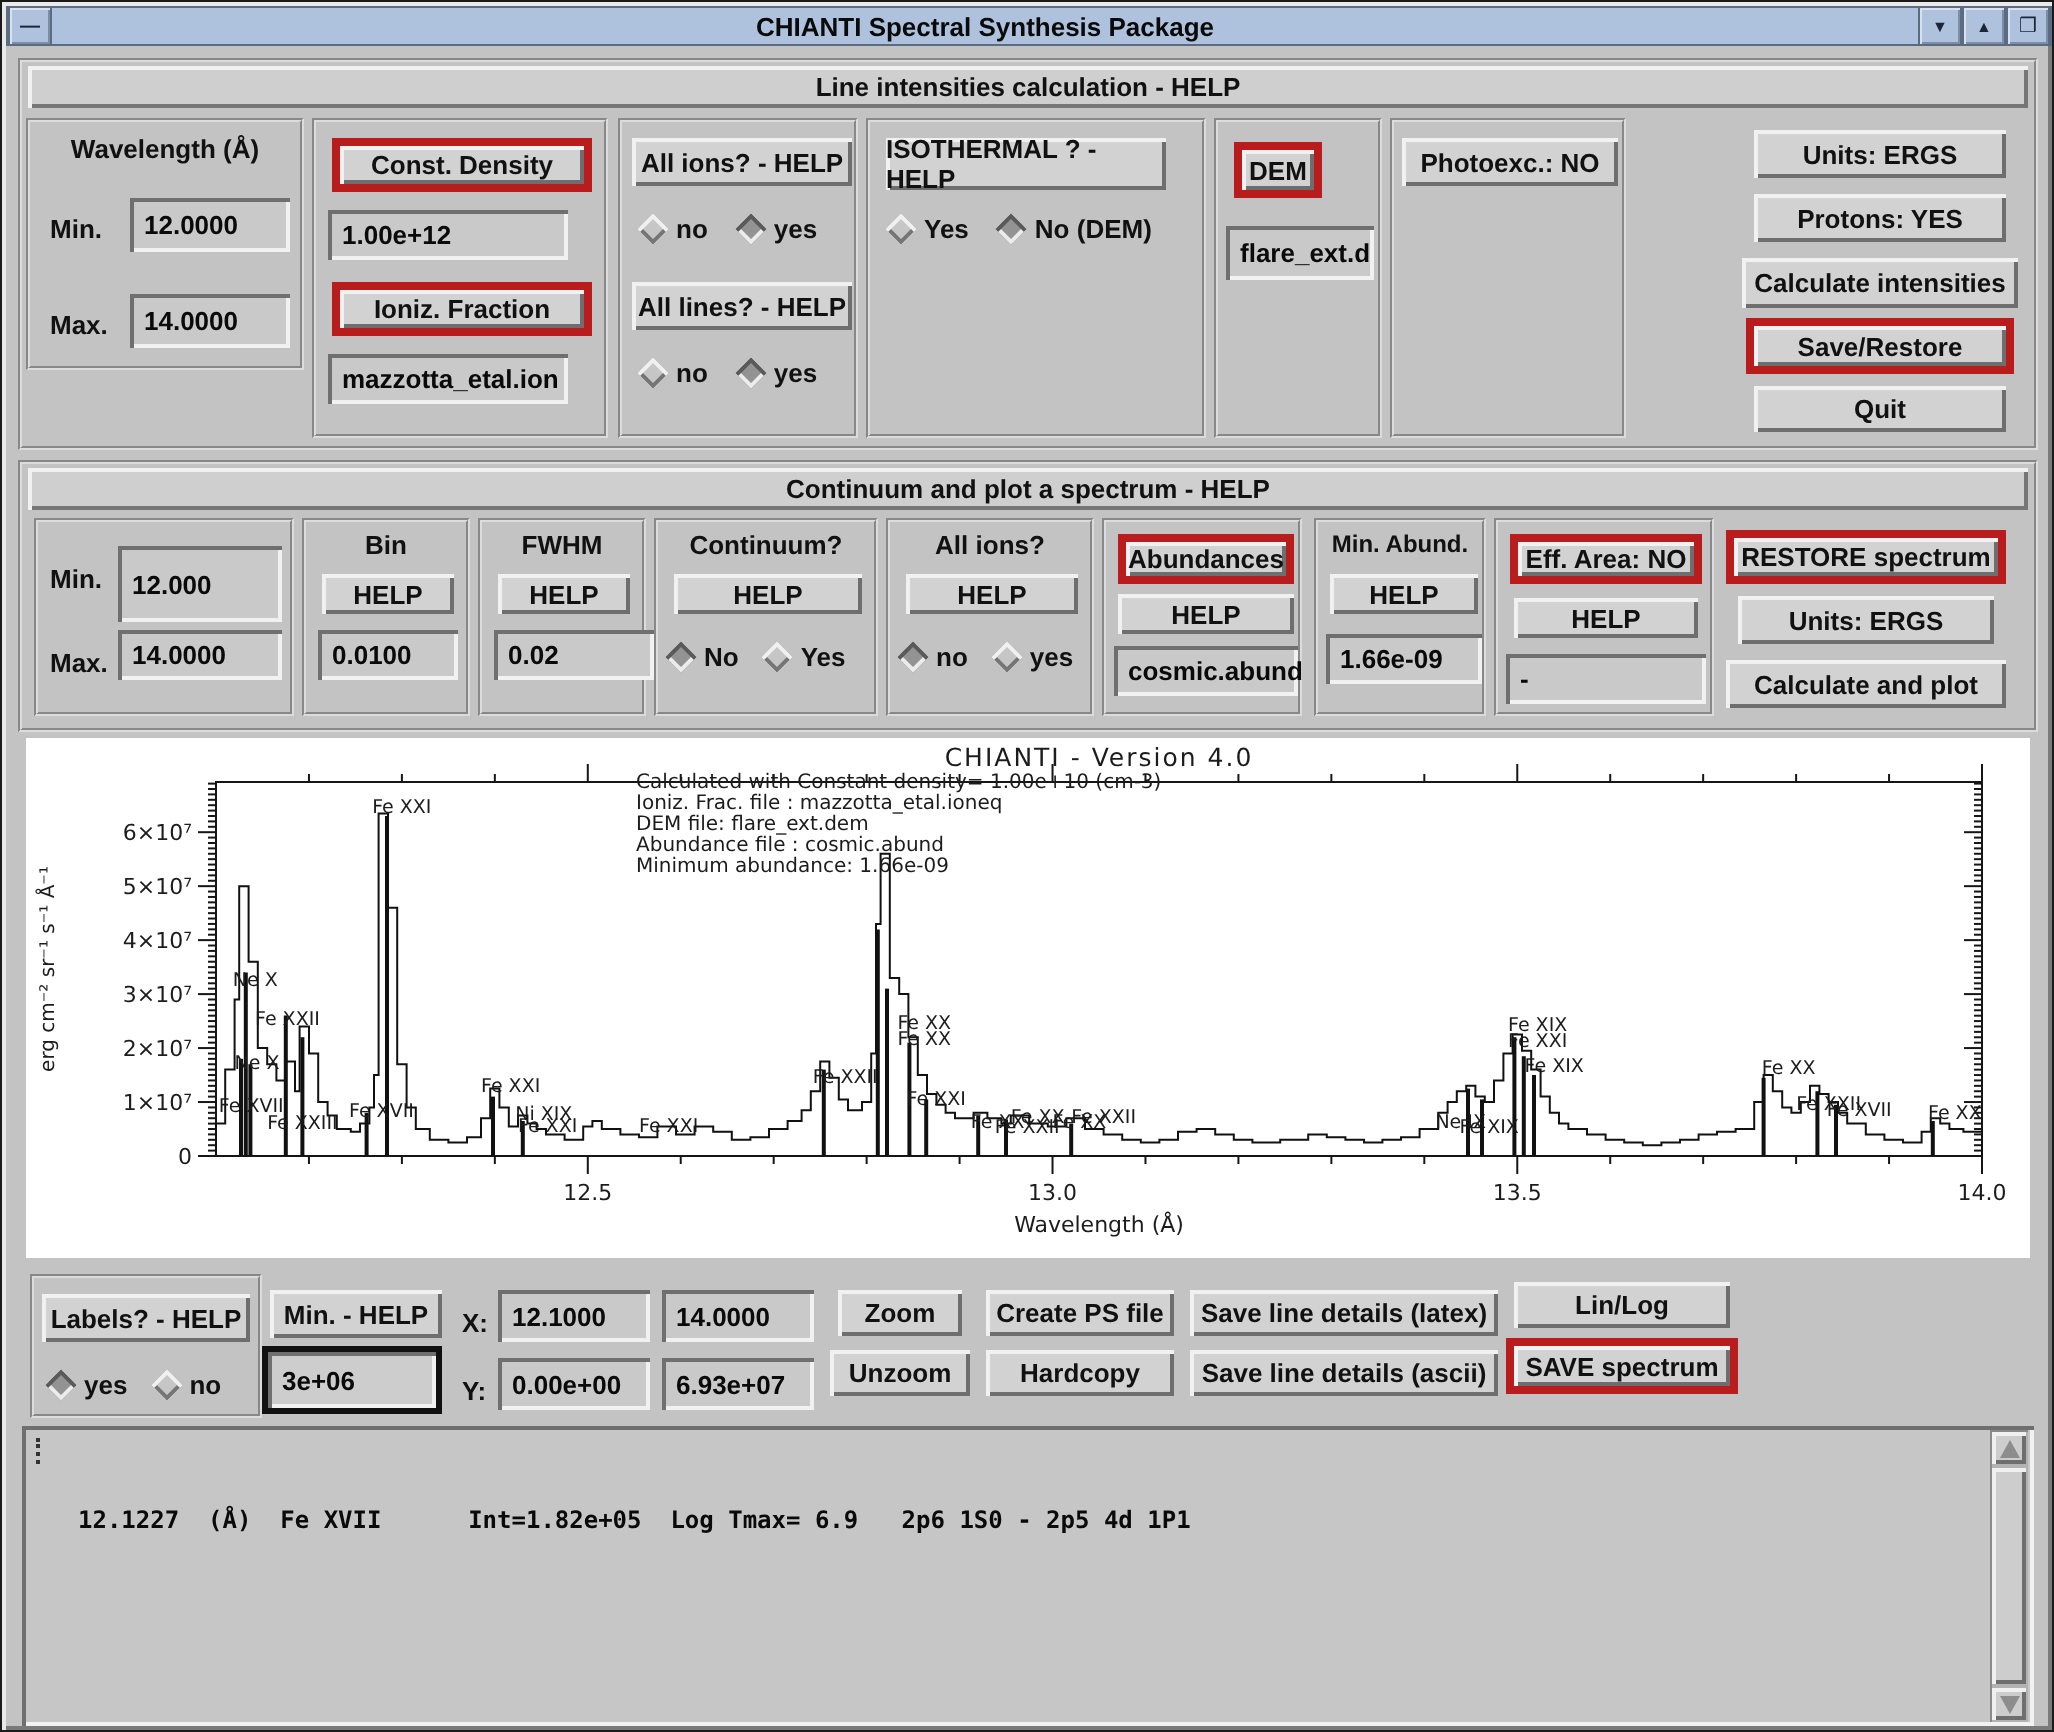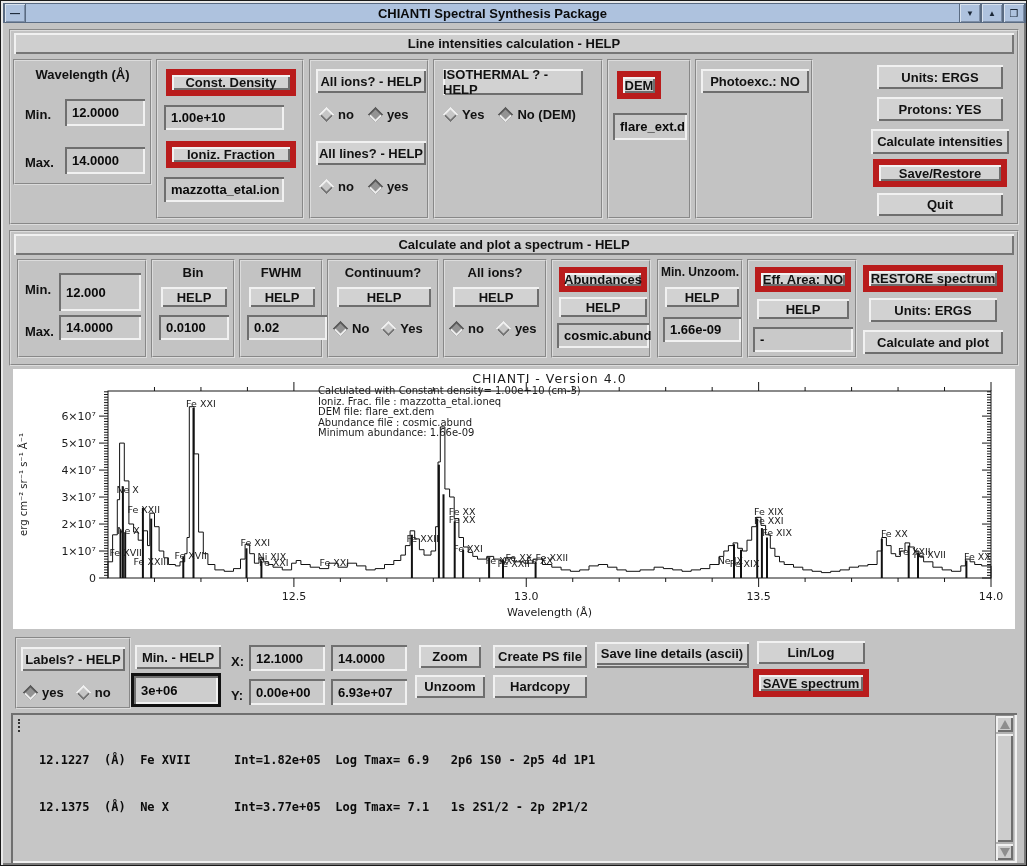--- a/index.html
+++ b/index.html
@@ -12,21 +12,21 @@
        border:1px solid #5a6b82;box-sizing:border-box;display:flex;align-items:center;}
   .tb-title{flex:1;text-align:center;font-weight:bold;font-size:13px;color:#0a0a0a;}
   .tb-btn{width:20px;height:18px;background:#aec2de;border:1px solid #5a6b82;
        box-shadow:inset 1px 1px 0 #d8e2ef, inset -1px -1px 0 #7c8da6;
        display:flex;align-items:center;justify-content:center;font-size:10px;font-weight:bold;color:#1a2636;}
   .frame{border:2px groove #dcdcdc;}
   .hdr{background:#cfcfcf;box-shadow:inset 2px 2px 0 #f1f1f1, inset -2px -2px 0 #767676;
        display:flex;align-items:center;justify-content:center;font-weight:bold;font-size:13px;color:#111;}
   .btn{background:#d2d2d2;box-shadow:inset 2px 2px 0 #f1f1f1, inset -2px -2px 0 #6e6e6e;
        display:flex;align-items:center;justify-content:center;font-weight:bold;font-size:13px;color:#111;cursor:default;}
-  .btn.framed{border:6px solid #b91c1c;}
+  .btn.framed{border:4px solid #b91c1c;}
   .field{background:#c9c9c9;box-shadow:inset 2px 2px 0 #6f6f6f, inset -2px -2px 0 #f1f1f1;
        display:flex;align-items:center;padding-left:7px;font-weight:bold;font-size:13px;color:#0a0a0a;}
   .field.focus{border:3px solid #111;background:#cdcdcd;}
   .lbl{font-weight:bold;font-size:13px;color:#111;display:flex;align-items:center;}
   .radio{width:11px;height:11px;background:#c6c6c6;transform:rotate(45deg);
        box-shadow:inset 2px 2px 0 #f0f0f0, inset -2px -2px 0 #757575;display:inline-block;}
   .radio.sel{background:#939393;box-shadow:inset 2px 2px 0 #5a5a5a, inset -2px -2px 0 #ececec;}
   .rrow{display:flex;align-items:center;gap:6px;}
   .plotwrap{background:#ffffff;}
   .textarea{background:#c6c6c6;box-shadow:inset 2px 2px 0 #6f6f6f, inset -2px -2px 0 #f1f1f1;
@@ -60,21 +60,21 @@
   <div class="abs frame" style="left:12px;top:58px;width:139px;height:126px">
     <div class="abs lbl" style="left:0;top:6px;width:100%;justify-content:center">Wavelength (Å)</div>
     <div class="abs lbl" style="left:10px;top:40px;height:26px">Min.</div>
     <div class="abs field" style="left:50px;top:38px;width:80px;height:27px">12.0000</div>
     <div class="abs lbl" style="left:10px;top:88px;height:26px">Max.</div>
     <div class="abs field" style="left:50px;top:86px;width:80px;height:27px">14.0000</div>
   </div>
 
   <div class="abs frame" style="left:155px;top:58px;width:148px;height:160px">
     <div class="abs btn framed" style="left:8px;top:8px;width:130px;height:27px">Const. Density</div>
-    <div class="abs field" style="left:6px;top:44px;width:120px;height:25px">1.00e+10</div>
+    <div class="abs field" style="left:6px;top:44px;width:120px;height:25px">1.00e+12</div>
     <div class="abs btn framed" style="left:8px;top:80px;width:130px;height:27px">Ioniz. Fraction</div>
     <div class="abs field" style="left:6px;top:116px;width:120px;height:25px">mazzotta_etal.ion</div>
   </div>
 
   <div class="abs frame" style="left:308px;top:58px;width:120px;height:160px">
     <div class="abs btn" style="left:5px;top:8px;width:110px;height:24px">All ions? - HELP</div>
     <div class="abs rrow" style="left:10px;top:46px">
       <span class="radio"></span>
       <span class="lbl">no</span>
       <span class="radio sel" style="margin-left:10px"></span>
@@ -108,21 +108,21 @@
     <div class="abs field" style="left:4px;top:52px;width:74px;height:27px">flare_ext.d</div>
   </div>
 
   <div class="abs btn" style="left:876px;top:64px;width:126px;height:24px">Units: ERGS</div>
   <div class="abs btn" style="left:876px;top:96px;width:126px;height:24px">Protons: YES</div>
   <div class="abs btn" style="left:870px;top:128px;width:138px;height:25px">Calculate intensities</div>
   <div class="abs btn framed" style="left:872px;top:158px;width:134px;height:28px">Save/Restore</div>
   <div class="abs btn" style="left:876px;top:192px;width:126px;height:23px">Quit</div>
 
   <div class="abs frame" style="left:8px;top:229px;width:1010px;height:136px"></div>
-  <div class="abs hdr" style="left:13px;top:233px;width:1000px;height:21px">Calculate and plot a spectrum - HELP</div>
+  <div class="abs hdr" style="left:13px;top:233px;width:1000px;height:21px">Continuum and plot a spectrum - HELP</div>
 
   <div class="abs frame" style="left:16px;top:258px;width:130px;height:99px">
     <div class="abs lbl" style="left:6px;top:16px;height:24px">Min.</div>
     <div class="abs field" style="left:40px;top:12px;width:82px;height:38px">12.000</div>
     <div class="abs lbl" style="left:6px;top:58px;height:24px">Max.</div>
     <div class="abs field" style="left:40px;top:54px;width:82px;height:25px">14.0000</div>
   </div>
 
   <div class="abs frame" style="left:150px;top:258px;width:84px;height:99px">
     <div class="abs lbl" style="left:0;top:4px;width:100%;justify-content:center">Bin</div>
@@ -158,21 +158,21 @@
     </div>
   </div>
 
   <div class="abs frame" style="left:550px;top:258px;width:100px;height:99px">
     <div class="abs btn framed" style="left:6px;top:6px;width:88px;height:25px">Abundances</div>
     <div class="abs btn" style="left:6px;top:36px;width:88px;height:20px">HELP</div>
     <div class="abs field" style="left:4px;top:62px;width:92px;height:25px">cosmic.abund</div>
   </div>
 
   <div class="abs frame" style="left:656px;top:258px;width:86px;height:99px">
-    <div class="abs lbl" style="left:0;top:4px;width:100%;justify-content:center;font-size:12px">Min. Unzoom.</div>
+    <div class="abs lbl" style="left:0;top:4px;width:100%;justify-content:center;font-size:12px">Min. Abund.</div>
     <div class="abs btn" style="left:6px;top:26px;width:74px;height:20px">HELP</div>
     <div class="abs field" style="left:4px;top:56px;width:78px;height:25px">1.66e-09</div>
   </div>
 
   <div class="abs frame" style="left:746px;top:258px;width:110px;height:99px">
     <div class="abs btn framed" style="left:6px;top:6px;width:96px;height:25px">Eff. Area: NO</div>
     <div class="abs btn" style="left:8px;top:38px;width:92px;height:20px">HELP</div>
     <div class="abs field" style="left:4px;top:66px;width:100px;height:25px">-</div>
   </div>
 
@@ -459,28 +459,27 @@
   <div class="abs field" style="left:248px;top:678px;width:76px;height:26px">0.00e+00</div>
   <div class="abs field" style="left:330px;top:678px;width:76px;height:26px">6.93e+07</div>
 
   <div class="abs btn" style="left:418px;top:644px;width:62px;height:23px">Zoom</div>
   <div class="abs btn" style="left:414px;top:674px;width:70px;height:23px">Unzoom</div>
 
   <div class="abs btn" style="left:492px;top:644px;width:94px;height:23px">Create PS file</div>
   <div class="abs btn" style="left:492px;top:674px;width:94px;height:23px">Hardcopy</div>
 
   <div class="abs btn" style="left:594px;top:644px;width:154px;height:23px">Save line details (latex)</div>
-  <div class="abs btn" style="left:594px;top:641px;width:154px;height:23px">Save line details (ascii)</div>
+  <div class="abs btn" style="left:594px;top:674px;width:154px;height:23px">Save line details (ascii)</div>
 
   <div class="abs btn" style="left:756px;top:640px;width:108px;height:23px">Lin/Log</div>
   <div class="abs btn framed" style="left:752px;top:668px;width:116px;height:28px">SAVE spectrum</div>
 
   <div class="abs textarea" style="left:10px;top:712px;width:1006px;height:150px">
     <div>12.1227  (Å)  Fe XVII      Int=1.82e+05  Log Tmax= 6.9   2p6 1S0 - 2p5 4d 1P1</div>
-    <div>12.1375  (Å)  Ne X         Int=3.77e+05  Log Tmax= 7.1   1s 2S1/2 - 2p 2P1/2</div>
     
     
   </div>
   <div class="cursorbar"></div>
 
   <div class="sb" style="left:994px;top:714px;width:19px;height:146px"></div>
   <div class="sbbtn" style="left:995px;top:715px;width:17px;height:16px">
       <div class="tri-up"></div>
     </div>
   <div class="sbthumb" style="left:995px;top:733px;width:17px;height:108px"></div>

